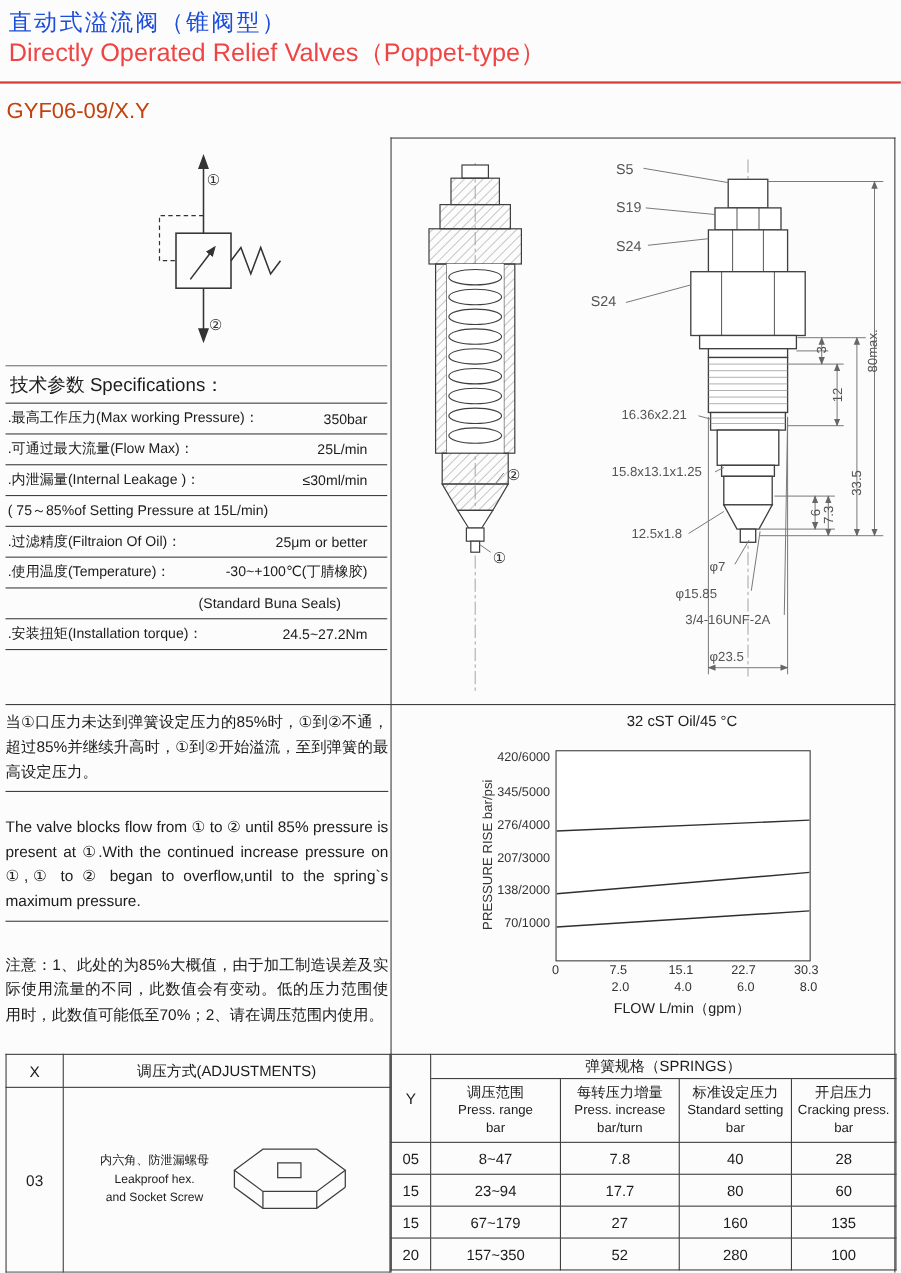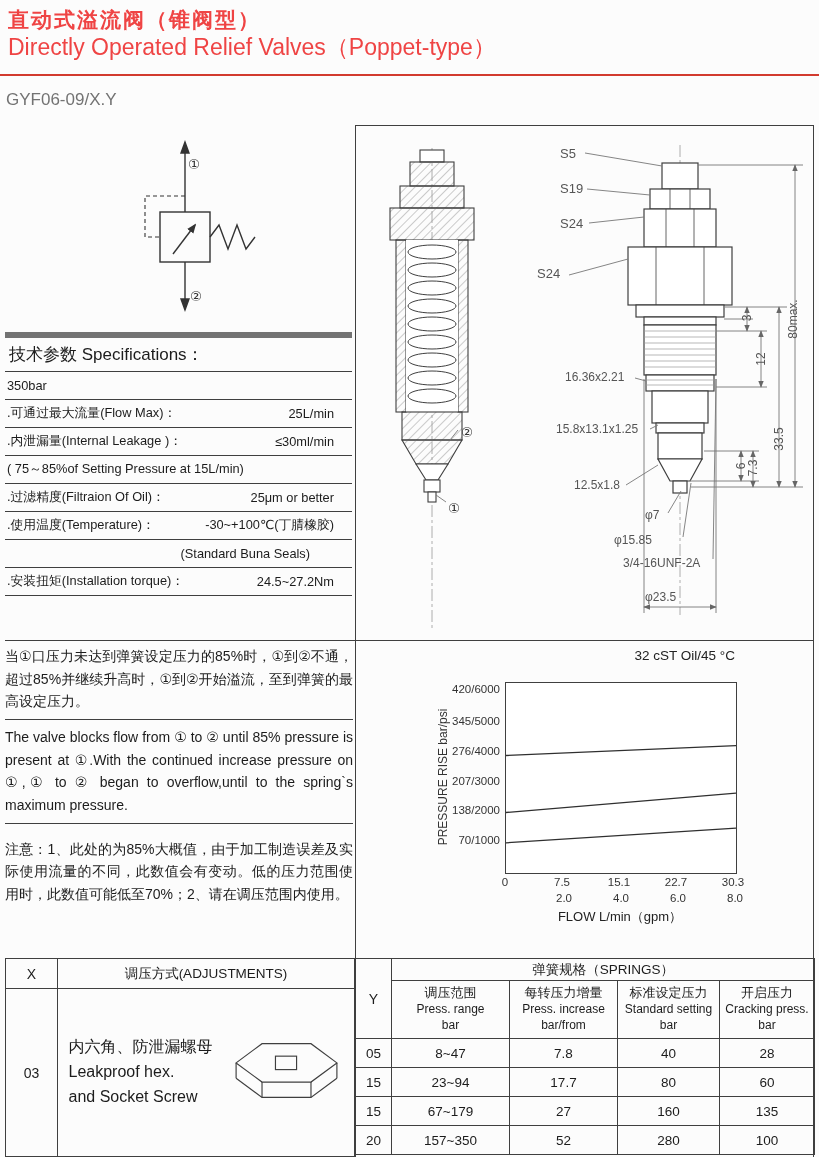--- a/index.html
+++ b/index.html
@@ -4,62 +4,62 @@
 <style>
   *{box-sizing:border-box;margin:0;padding:0}
   html,body{width:819px;height:1157px}
   body{position:relative;background:#fcfcfc;font-family:"Liberation Sans","DejaVu Sans",sans-serif;color:#1c1c1c;overflow:hidden}
   .abs{position:absolute}
   .line{position:absolute;background:#3f3f3f}
   .hline{height:1px}
   .vline{width:1px}
 
   
-  .title-cn{position:absolute;left:8px;top:6px;font-size:21px;font-weight:700;letter-spacing:2px;color:#ef4444}
+  .title-cn{position:absolute;left:8px;top:6px;font-size:21px;font-weight:400;letter-spacing:2px;color:#1d4ed8}
   .title-en{position:absolute;left:8px;top:32px;font-size:23px;color:#ef4444}
   .red-rule{position:absolute;left:0;top:74px;width:819px;height:2px;background:#d23b2f}
-  .model{position:absolute;left:6px;top:90px;font-size:17px;color:#737373}
-
-  
-  .specs{position:absolute;left:5px;top:332px;width:347px;border-top:6px solid #737373}
+  .model{position:absolute;left:6px;top:90px;font-size:20px;color:#c2410c}
+
+  
+  .specs{position:absolute;left:5px;top:332px;width:347px;border-top:1px solid #737373}
   .spec-row{display:flex;justify-content:space-between;align-items:center;height:28px;border-bottom:1px solid #3f3f3f;padding:0 2px;font-size:12.8px}
   .spec-row.title{height:34px;font-size:17px;padding-left:4px}
   .spec-value{padding-right:16px;white-space:nowrap}
   .spec-label{white-space:nowrap}
 
   
   .desc{position:absolute;left:5px;top:645px;width:348px}
   .desc p{font-size:14px;line-height:1.62;text-align:justify}
-  .desc p.bordered{border-bottom:1px solid #3f3f3f;padding-bottom:6px;margin-bottom:6px}
+  .desc p.bordered{border-bottom:1px solid #3f3f3f;padding-bottom:6px;margin-bottom:20px}
   .desc p.note{padding-top:8px}
 
   
   .dimlabel{position:absolute;font-size:12px;color:#555;white-space:nowrap}
   .slabel{position:absolute;font-size:13px;color:#555;white-space:nowrap}
   .rot{transform:rotate(-90deg);transform-origin:center;text-align:center}
   .circnum{position:absolute;font-size:13.5px;color:#333}
 
   
-  .chart-title{position:absolute;left:505px;top:648px;width:230px;text-align:right;font-size:13.5px;color:#222}
+  .chart-title{position:absolute;left:505px;top:648px;width:230px;text-align:center;font-size:13.5px;color:#222}
   .chart-ylabel{position:absolute;left:348px;top:770px;width:190px;height:14px;font-size:12px;color:#333;text-align:center;transform:rotate(-90deg);transform-origin:center}
   .plotbox{position:absolute;left:505px;top:682px;width:232px;height:192px;border:1px solid #3f3f3f;background:#fff}
   .ytick{position:absolute;left:442px;width:58px;text-align:right;font-size:11.5px;color:#333}
   .xtick{position:absolute;width:40px;text-align:center;font-size:11.5px;color:#333}
   .chart-xlabel{position:absolute;left:505px;top:908px;width:230px;text-align:center;font-size:13px;color:#222}
 
   
   table{border-collapse:collapse;table-layout:fixed}
   td,th{border:1px solid #3f3f3f;font-weight:normal;text-align:center;vertical-align:middle}
   .adjust{position:absolute;left:5px;top:958px;width:350px}
   .adjust .xhead{width:52px;height:30px;font-size:14px}
   .adjust .ahead{font-size:13.5px}
   .adjust .code{font-size:14px}
   .adjust .body-row{height:168px}
   .adj-flex{display:flex;align-items:center;justify-content:center;gap:16px}
-  .adj-text{font-size:16px;line-height:1.55;text-align:left}
+  .adj-text{font-size:11px;line-height:1.55;text-align:center}
 
   .springs{position:absolute;left:355px;top:958px;width:459px}
   .springs .ycell{font-size:14px}
   .springs .sp-title{height:22px;font-size:13.5px}
   .springs .sp-h{height:58px;font-size:13px;line-height:1.3;padding:2px 0}
   .springs .sp-h .en,.springs .sp-h .un{font-size:12px}
   .springs .sp-r td{height:29px;font-size:13.5px}
 </style>
 </head>
 <body>
@@ -223,20 +223,21 @@
 <span class="dimlabel rot" style="left:751px;top:352px;width:20px">12</span>
 <span class="dimlabel rot" style="left:740px;top:311px;width:14px">3</span>
 <span class="dimlabel rot" style="left:734px;top:459px;width:14px">6</span>
 <span class="dimlabel rot" style="left:743px;top:461px;width:20px">7.3</span>
 
 <div class="specs">
   <div class="spec-row title">
     <span class="spec-label">技术参数  Specifications：</span>
   </div>
   <div class="spec-row">
+    <span class="spec-label">.最高工作压力(Max working Pressure)：</span>
     <span class="spec-value">350bar</span>
   </div>
   <div class="spec-row">
     <span class="spec-label">.可通过最大流量(Flow Max)：</span>
     <span class="spec-value">25L/min</span>
   </div>
   <div class="spec-row">
     <span class="spec-label">.内泄漏量(Internal Leakage )：</span>
     <span class="spec-value">≤30ml/min</span>
   </div>
@@ -347,21 +348,21 @@
   </tr>
   <tr>
     <td class="sp-h">
       <div class="cn">调压范围</div>
       <div class="en">Press. range</div>
       <div class="un">bar</div>
     </td>
     <td class="sp-h">
       <div class="cn">每转压力增量</div>
       <div class="en">Press. increase</div>
-      <div class="un">bar/from</div>
+      <div class="un">bar/turn</div>
     </td>
     <td class="sp-h">
       <div class="cn">标准设定压力</div>
       <div class="en">Standard setting</div>
       <div class="un">bar</div>
     </td>
     <td class="sp-h">
       <div class="cn">开启压力</div>
       <div class="en">Cracking press.</div>
       <div class="un">bar</div>

